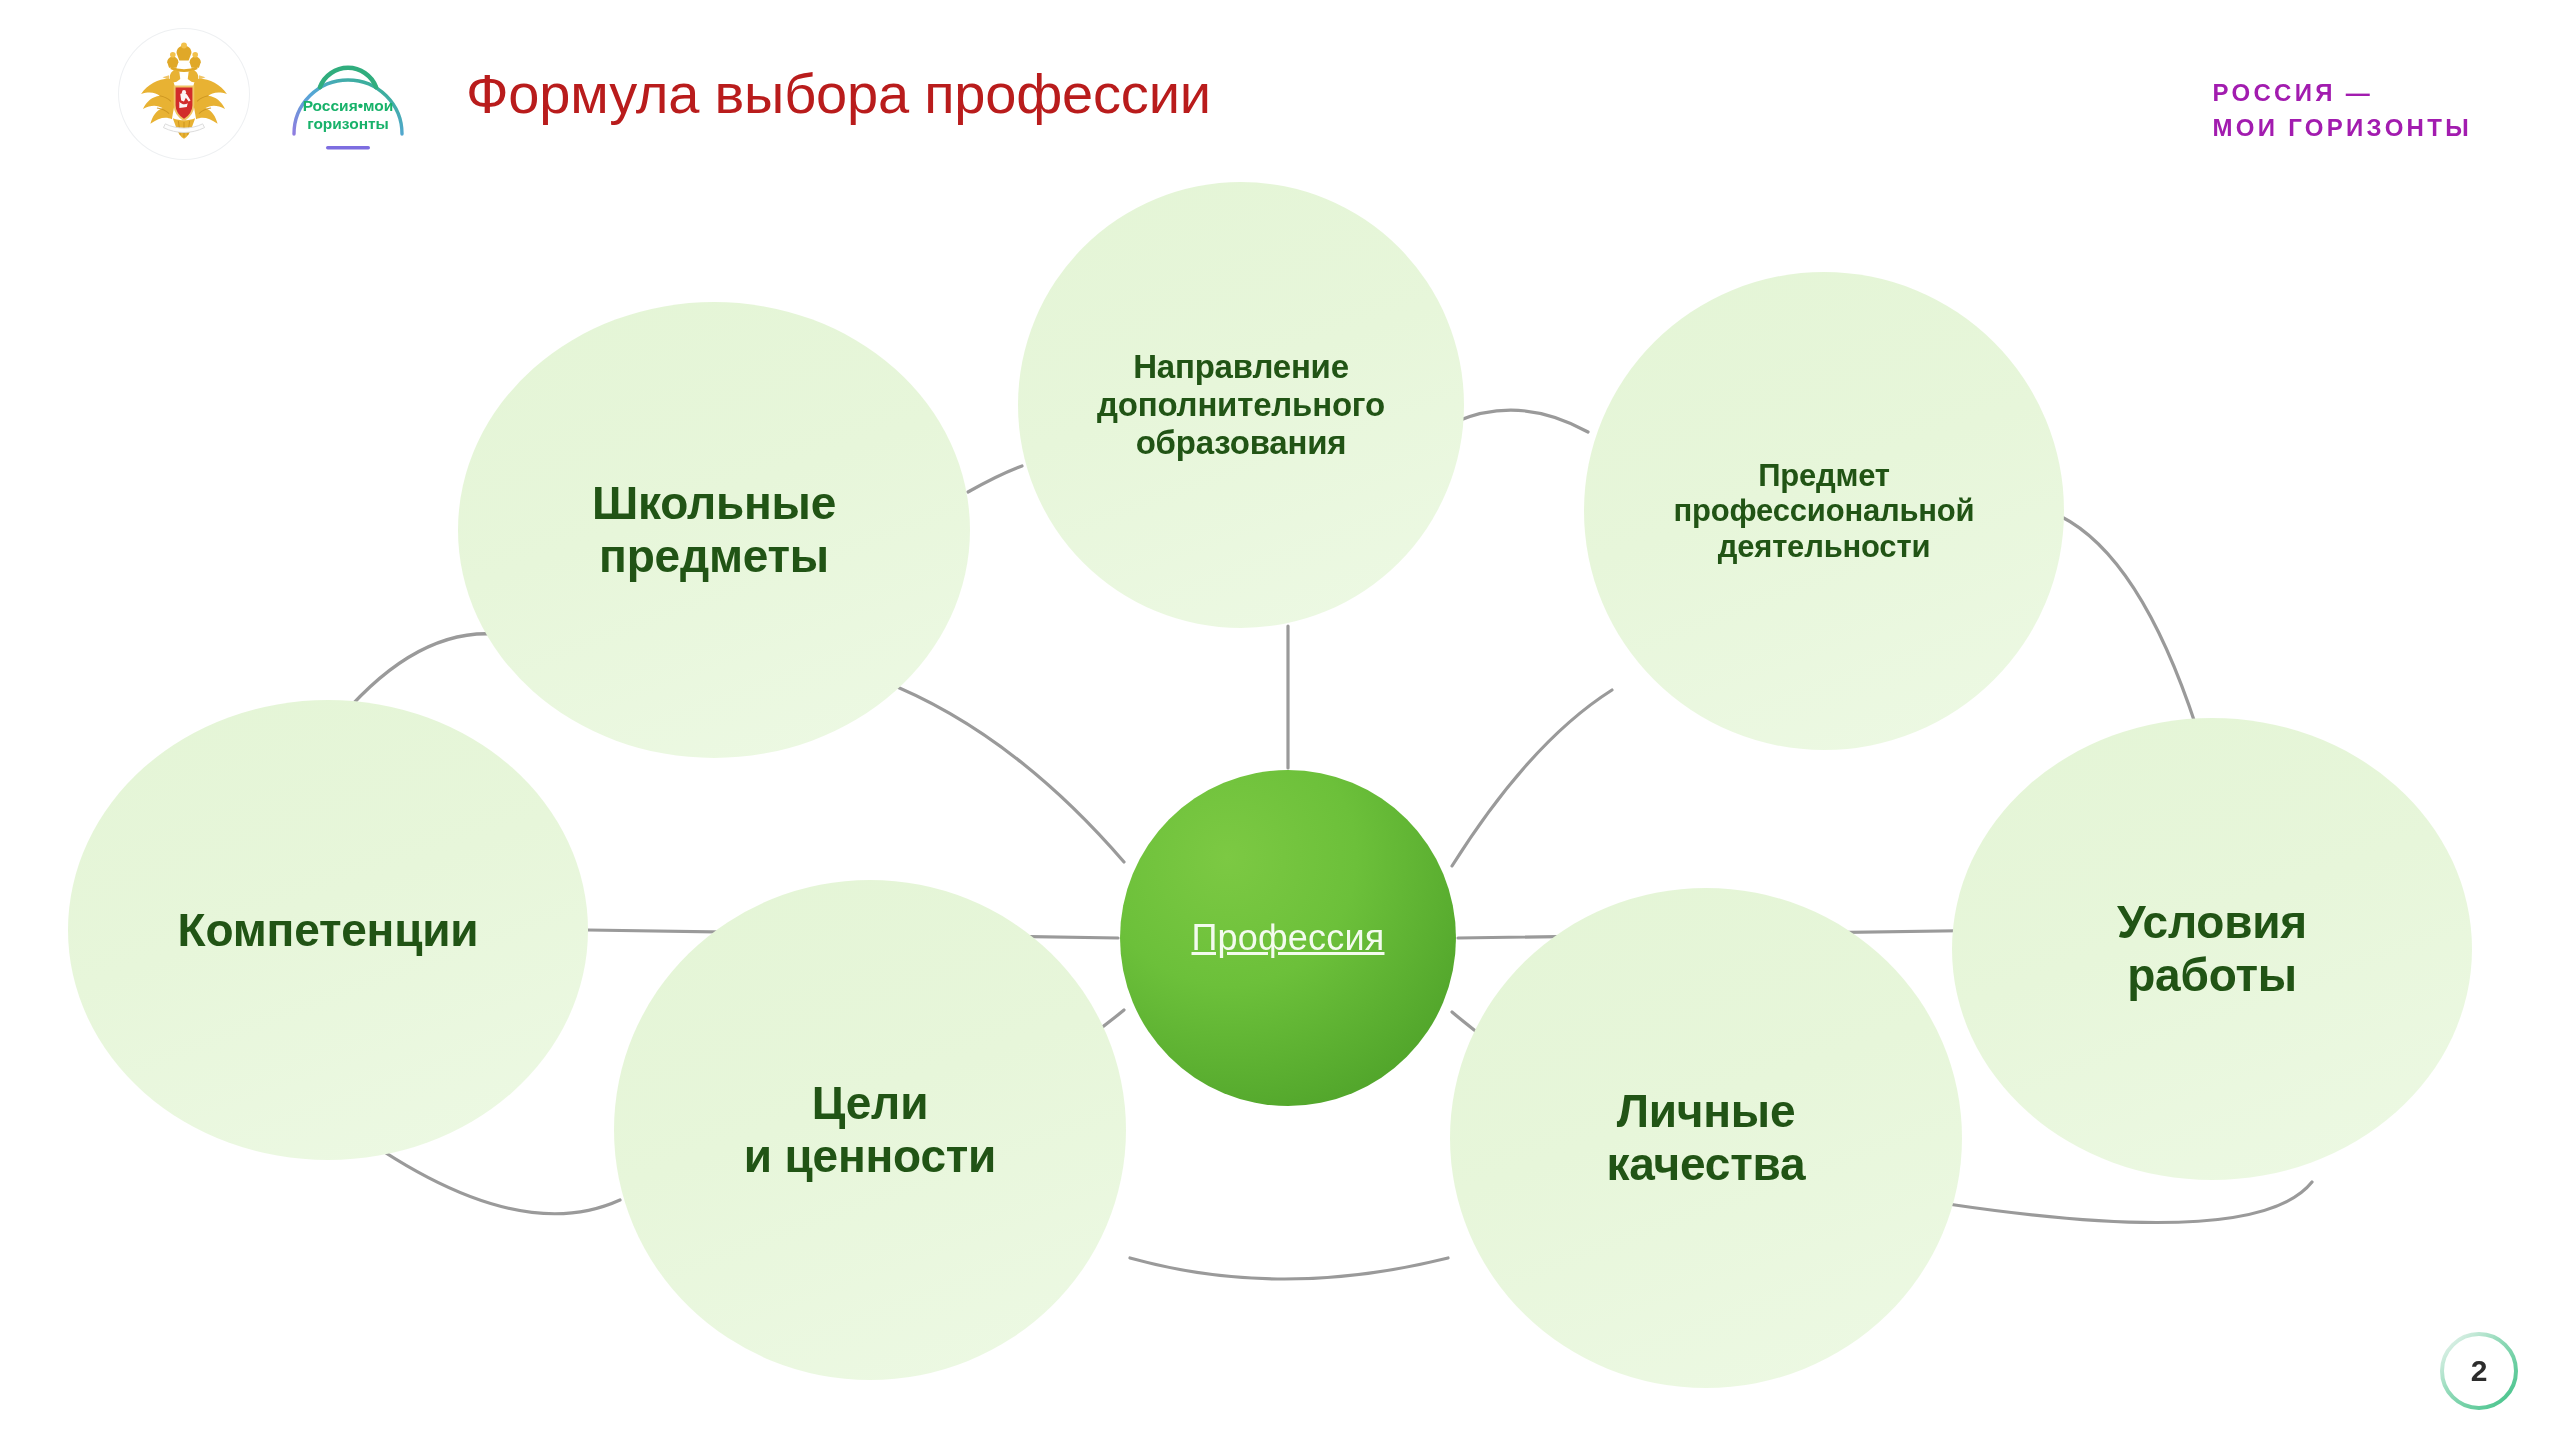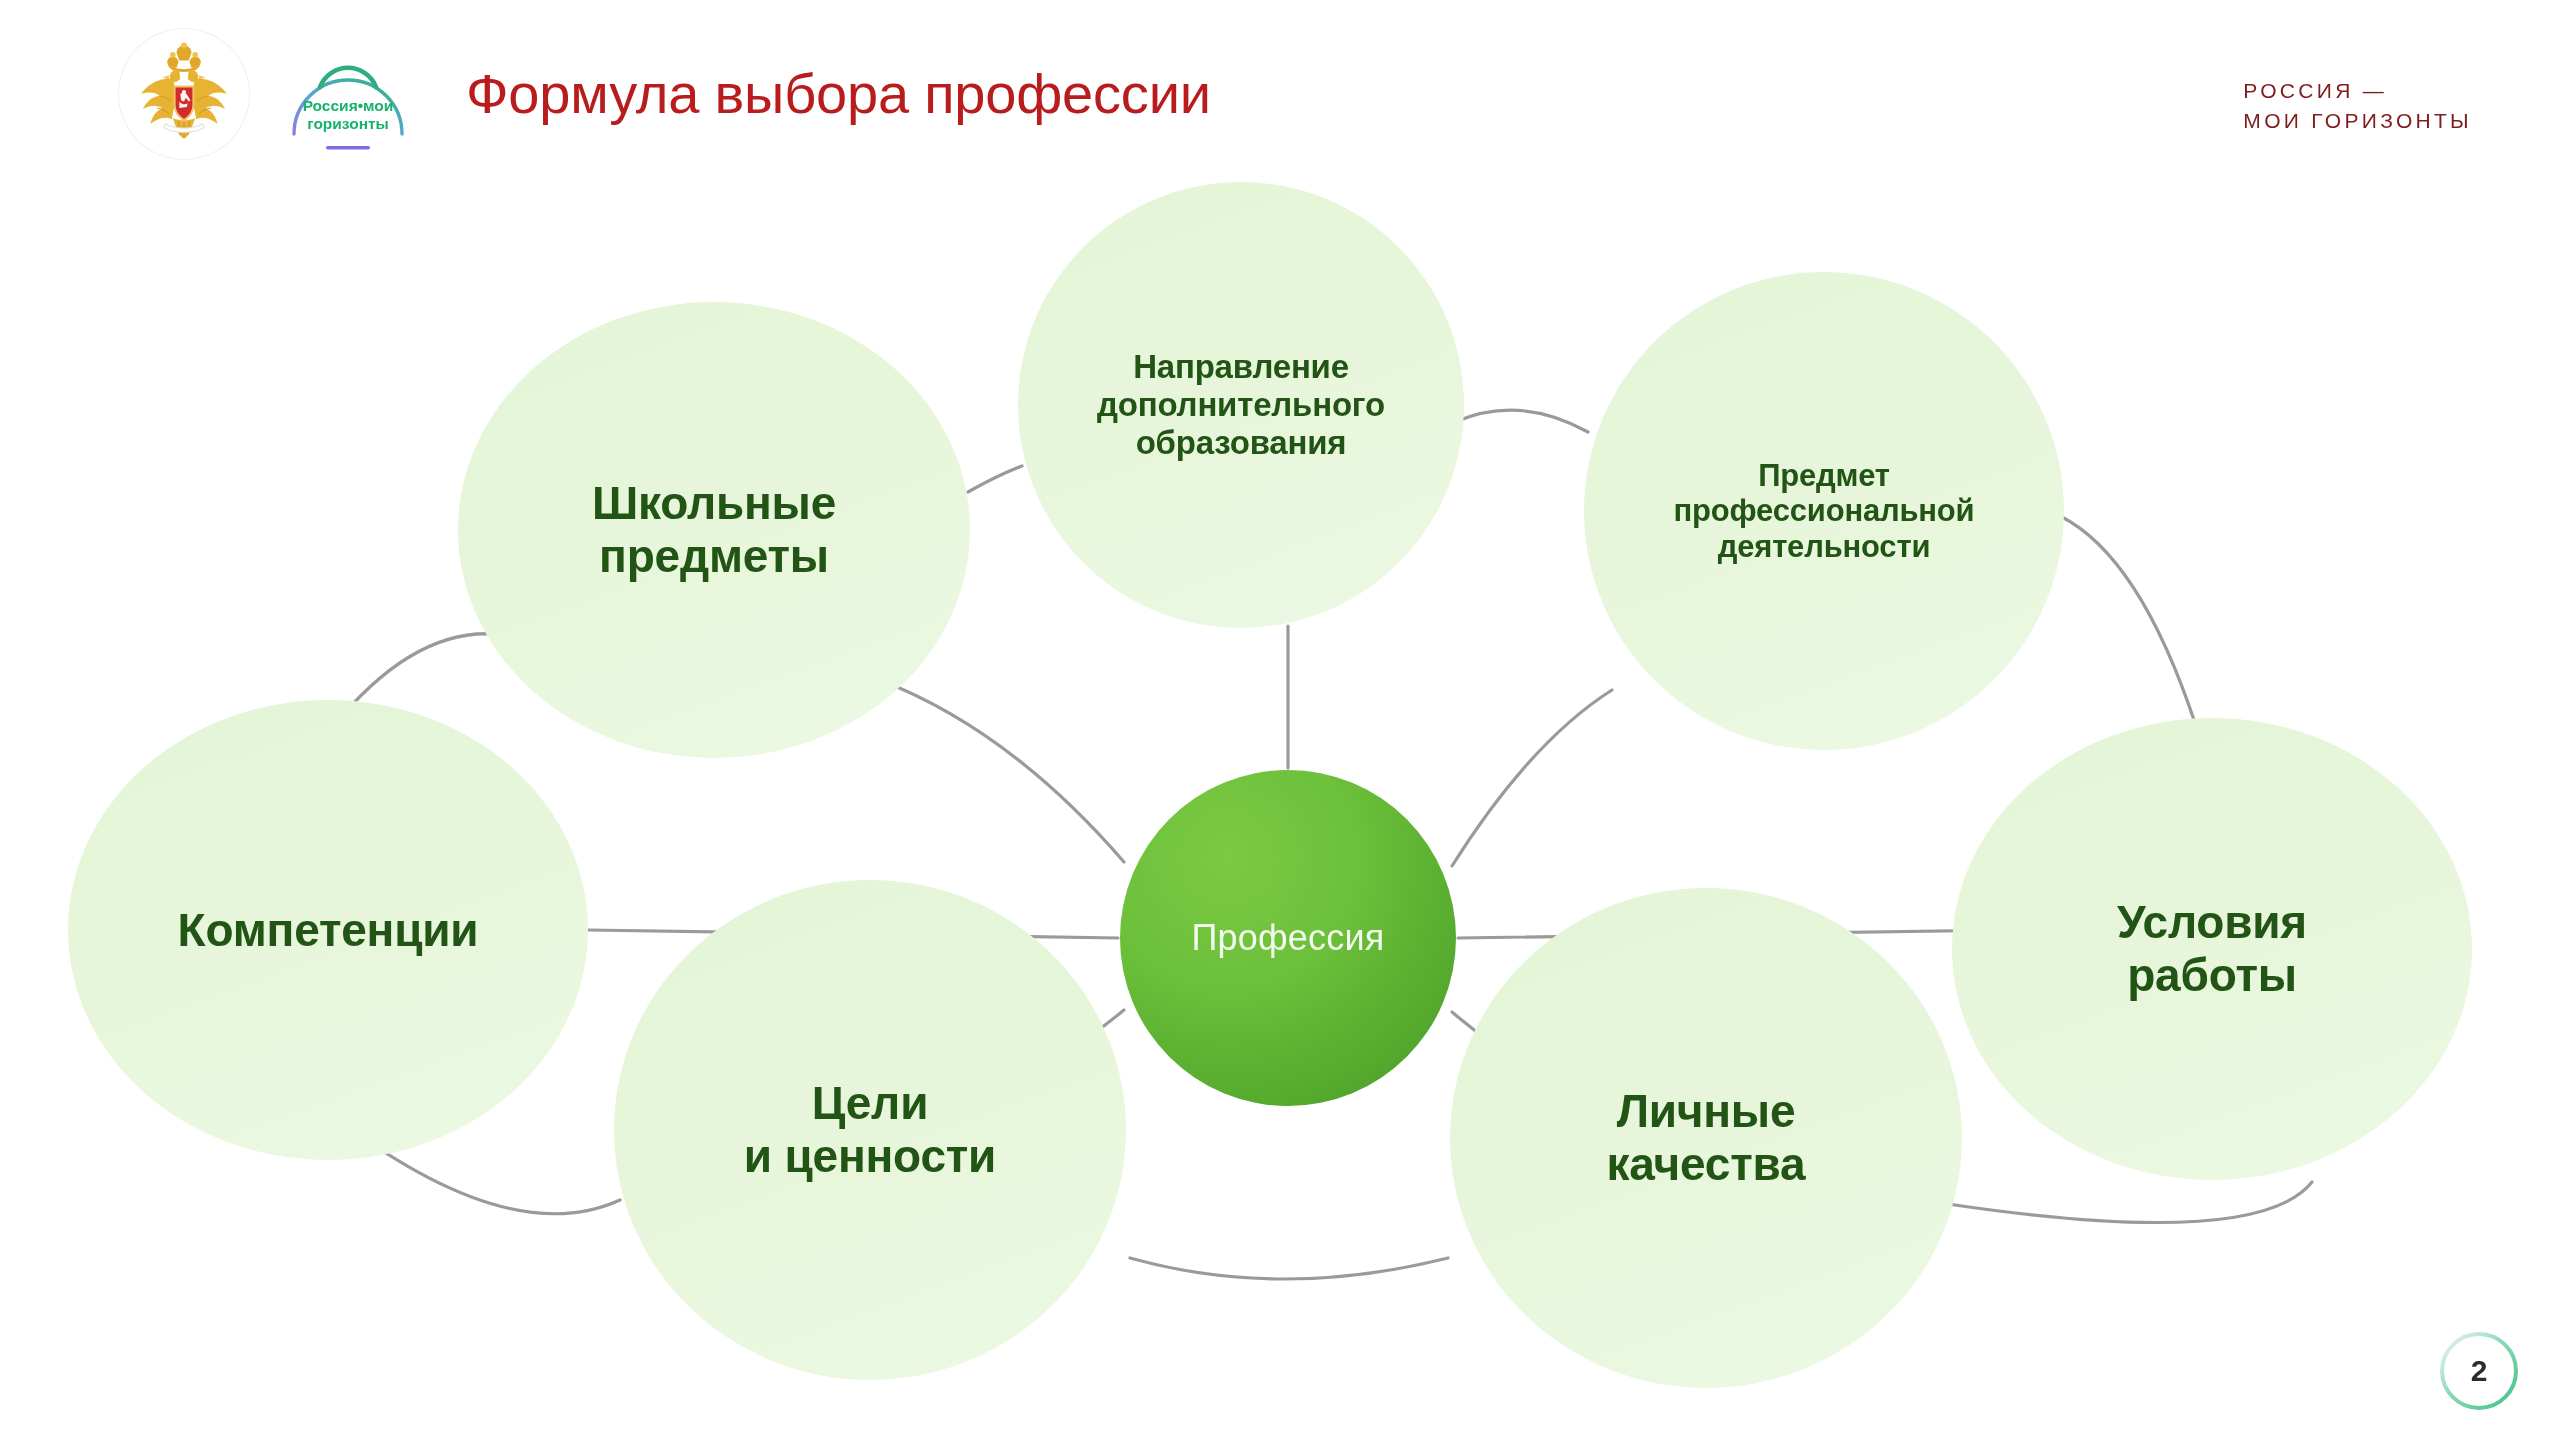--- a/index.html
+++ b/index.html
@@ -49,25 +49,25 @@
     letter-spacing: -0.2px;
     color: #b91c1c;
     white-space: nowrap;
     line-height: 1.15;
   }
 
   .brand-mark {
     position: absolute;
     right: 88px; top: 76px;
     text-align: left;
-    font-size: 21px;
-    font-weight: 400;
+    font-size: 24px;
+    font-weight: 700;
     letter-spacing: 3.3px;
     line-height: 1.45;
-    color: #7f1d1d;
+    color: #a21caf;
     white-space: nowrap;
   }
   .brand-mark span { display: block; }
 
   
   .diagram {
     position: absolute;
     left: 0; top: 0;
     width: 2560px; height: 1440px;
   }
@@ -103,20 +103,21 @@
   }
 
   .node.center {
     background: radial-gradient(circle at 32% 26%, #7cc943 0%, #6cc03a 38%, #53a72c 78%, #4a9b27 100%);
     color: #f3fbee;
   }
   .node.center .node-label {
     font-weight: 400;
     font-size: 36px;
     letter-spacing: 0.2px;
+    text-decoration: underline;
   }
 
   
   #node-school        { left: 458px;  top: 302px;  width: 512px; height: 456px; }
   #node-school .node-label { font-size: 46px; }
 
   #node-extra         { left: 1018px; top: 182px;  width: 446px; height: 446px; }
   #node-extra .node-label { font-size: 33px; }
 
   #node-subject       { left: 1584px; top: 272px;  width: 480px; height: 478px; }

